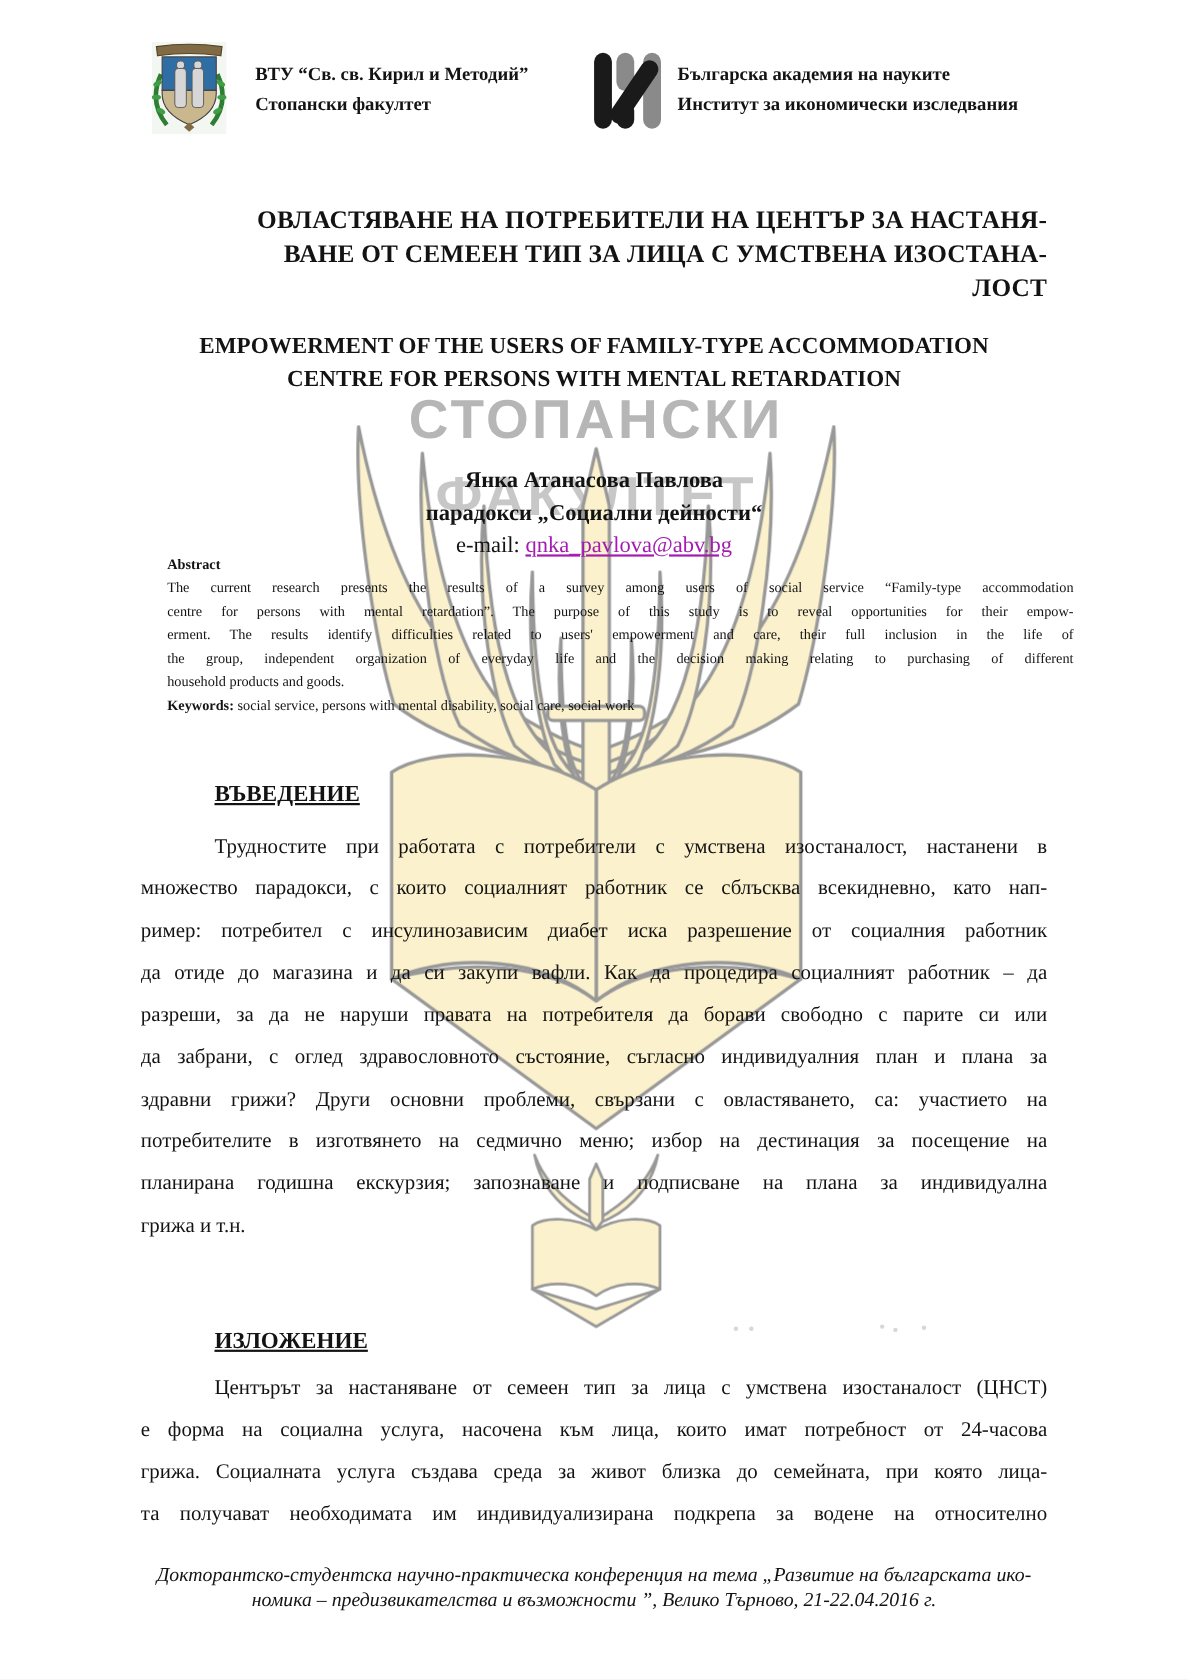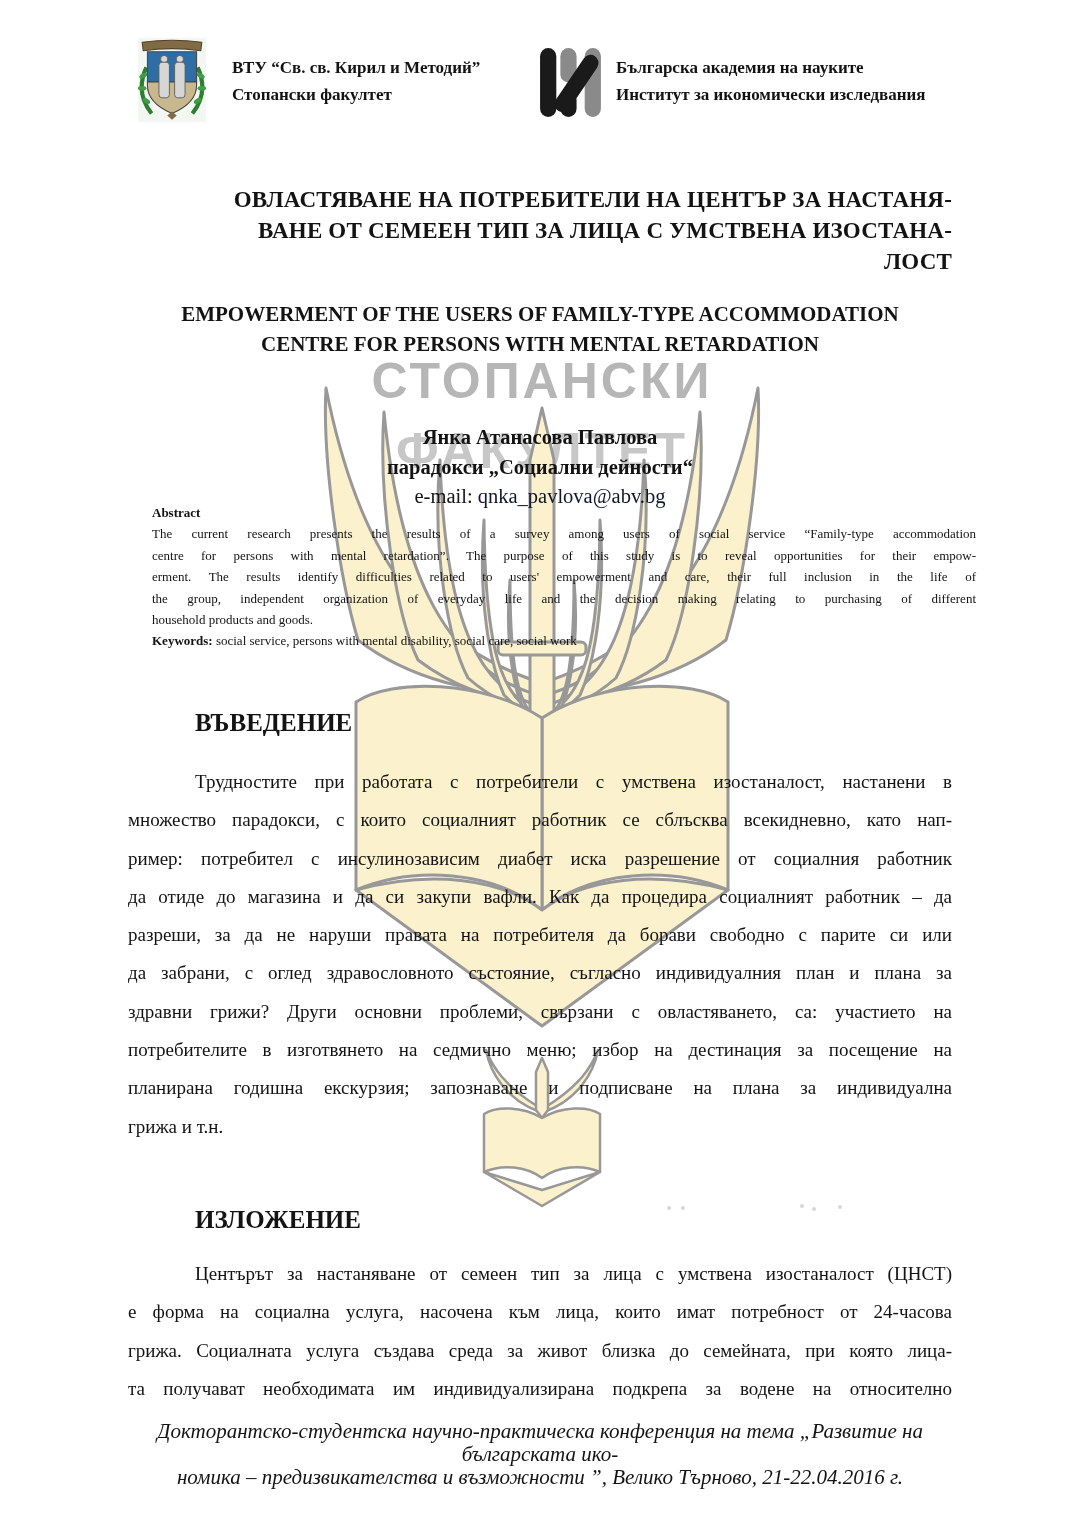--- a/index.html
+++ b/index.html
@@ -9,35 +9,35 @@
   
   .org{font-weight:bold;font-size:17px;line-height:27px;}
   
   .title-bg{left:128px;top:184px;width:824px;text-align:right;font-weight:bold;
             font-size:23px;line-height:31px;letter-spacing:.2px;}
   .title-en{left:128px;top:299px;width:824px;text-align:center;font-weight:bold;
             font-size:21px;line-height:30px;}
   
   .author{left:128px;top:383px;width:824px;text-align:center;font-size:20.5px;line-height:29.5px;margin-top:40px;}
   .author .b{font-weight:bold;}
-  .email-link{color:#0f172a;cursor:pointer;}
+  .email-link{color:#a21caf;text-decoration:underline;cursor:pointer;}
   
   .abstract{left:128px;top:502px;width:824px;font-size:13px;line-height:21.4px;margin-left:24px;}
   .abstract .lbl{font-weight:bold;}
   .al{text-align:justify;text-align-last:justify;}
   .al.last{text-align-last:left;}
   
-  .heading{left:128px;top:0;width:824px;font-weight:bold;font-size:25px;padding-left:67px;box-sizing:border-box;}
+  .heading{left:128px;top:0;width:824px;font-weight:bold;font-size:21px;padding-left:67px;box-sizing:border-box;text-decoration:underline;}
   .para{left:128px;width:824px;font-size:19px;line-height:38.3px;}
   .bl{text-align:justify;text-align-last:justify;}
-  .bl.fl{padding-left:67px;box-sizing:border-box;margin-top:12px;}
+  .bl.fl{padding-left:67px;box-sizing:border-box;}
   .bl.last{text-align-last:left;}
   
   .footer{left:118px;top:1420px;width:844px;text-align:center;font-style:italic;
-          font-size:21px;line-height:23px;}
+          font-size:18px;line-height:23px;}
   
   .wm{left:300px;top:350px;width:484px;height:858px;pointer-events:none;}
   .wm-text{font-family:"Liberation Sans", sans-serif;font-weight:bold;letter-spacing:3px;}
   
   .dot{position:absolute;width:4px;height:4px;border-radius:50%;background:#9a9a9a;opacity:.4;} .z2{z-index:2;position:absolute;}
 </style>
 </head>
 <body>
 
 <div class="page">

